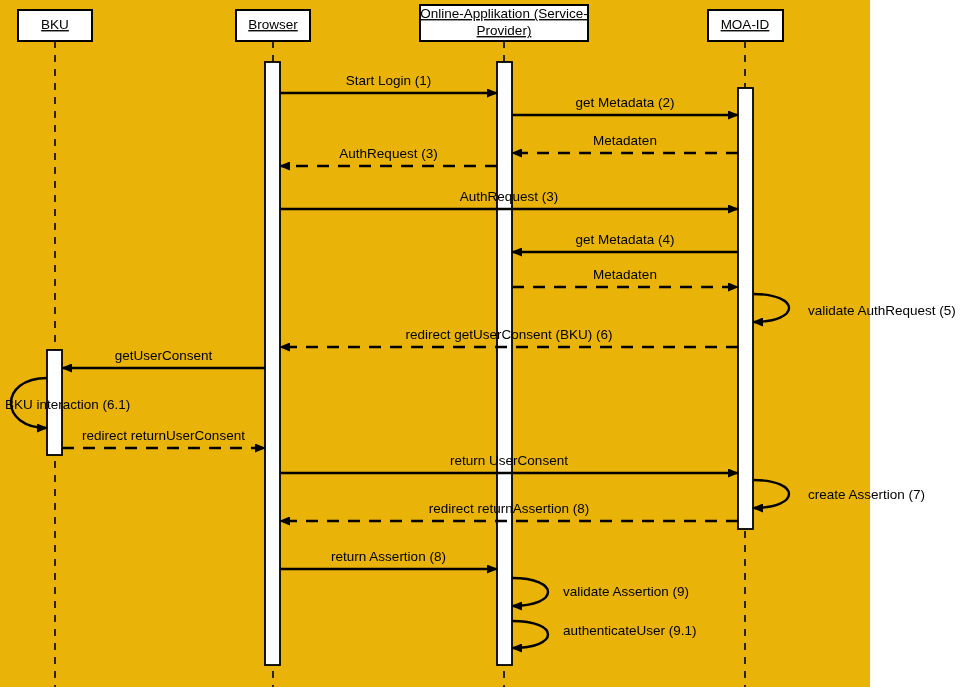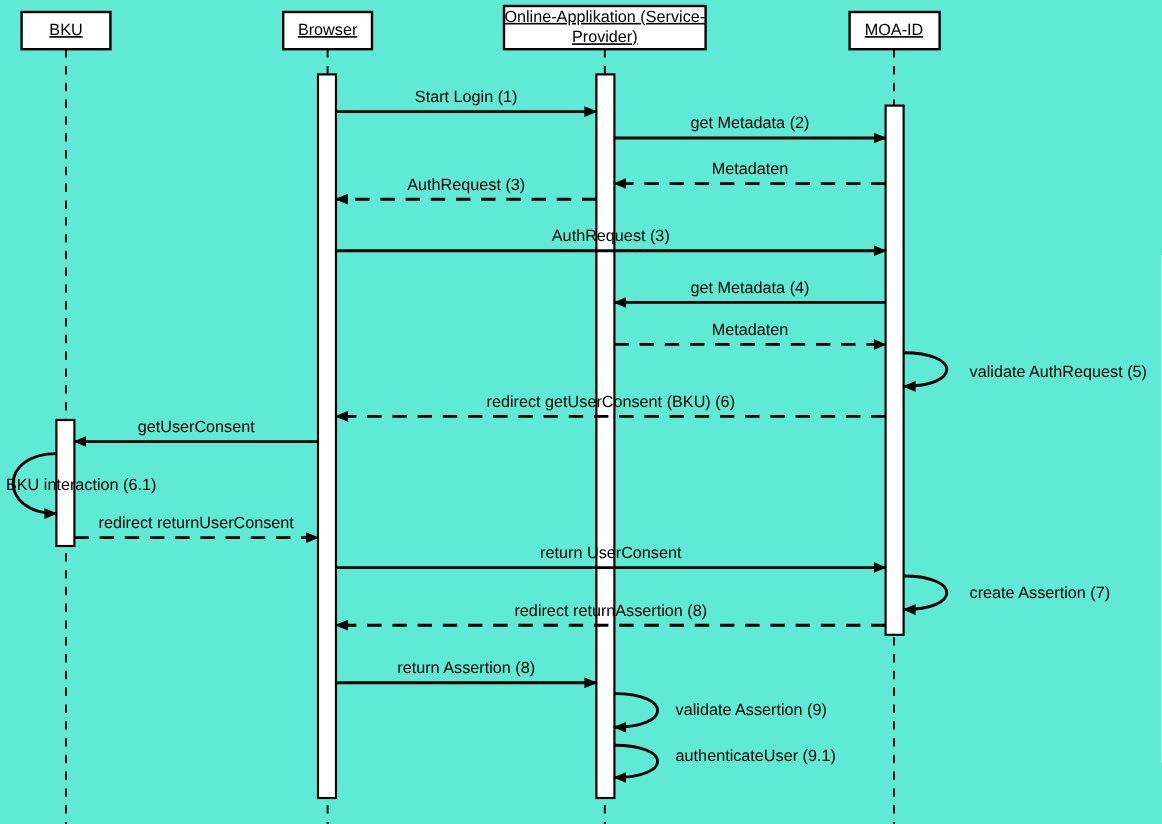--- a/index.html
+++ b/index.html
@@ -8,23 +8,23 @@
     background: #ffffff;
   }
   body {
     width: 968px;
     height: 687px;
     font-family: "Liberation Sans", sans-serif;
     overflow: hidden;
   }
   #diagram-root {
     position: relative;
-    width: 968px;
+    width: 870px;
     height: 687px;
-    background: #5eead4;
+    background: #eab308;
   }
   svg.seq {
     display: block;
     width: 968px;
     height: 687px;
   }
   .lifeline-box {
     fill: #ffffff;
     stroke: #000000;
     stroke-width: 2;

